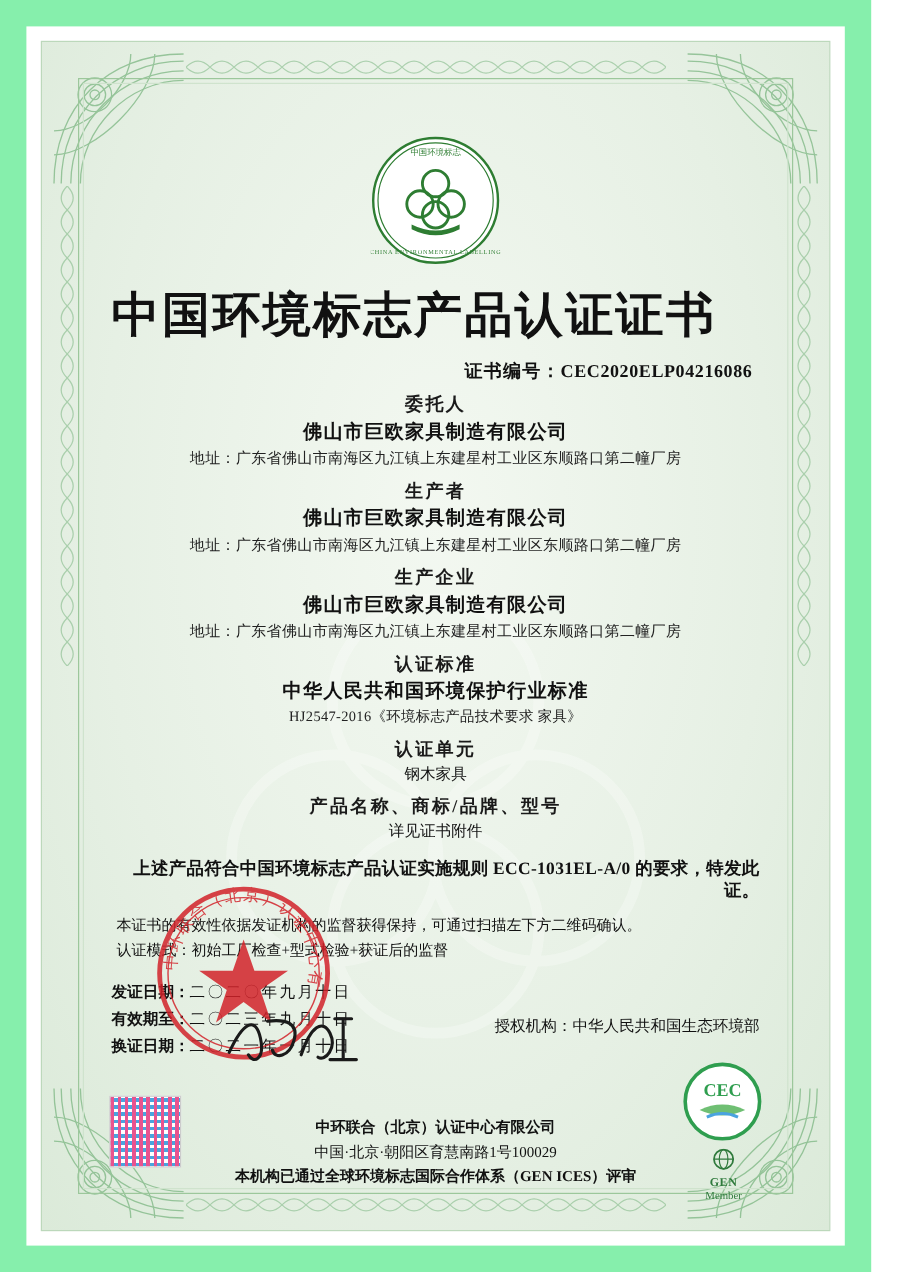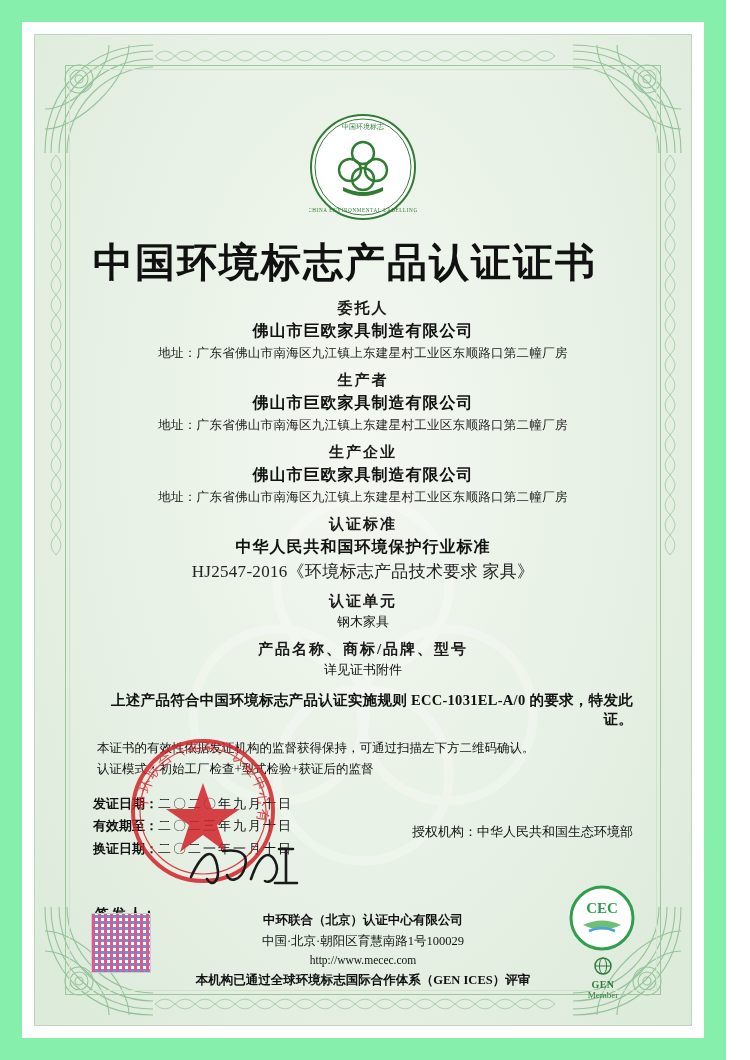--- a/index.html
+++ b/index.html
@@ -139,21 +139,21 @@
     margin-top: 3px;
     letter-spacing: 1px;
   }
   .section .sec-addr {
     font-size: 12.5px;
     color: #222;
     margin-top: 3px;
     letter-spacing: 0.3px;
   }
   .section .sec-sub {
-    font-size: 17px;
+    font-size: 12px;
     color: #222;
     margin-top: 2px;
     letter-spacing: 0.3px;
   }
   .section .sec-value-sm {
     font-size: 13px;
     color: #111;
     margin-top: 2px;
   }
 
@@ -385,20 +385,23 @@
               <circle cx="54" cy="66" r="11"></circle>
             </g>
             <path d="M34 74 Q54 84 74 74 L74 78 Q54 88 34 78 Z" fill="#2e7d32"></path>
             <text x="54" y="16" font-size="7" fill="#2e7d32" text-anchor="middle" font-family="'DejaVu Sans',sans-serif">中国环境标志</text>
             <text x="54" y="99" font-size="5.2" fill="#2e7d32" text-anchor="middle" font-family="'Liberation Serif',serif" letter-spacing="0.6">CHINA ENVIRONMENTAL LABELLING</text>
           </svg>
         </div>
 
         <div class="cert-title">中国环境标志产品认证证书</div>
 
+        <div class="cert-no">
+          <span class="label">证书编号：</span><span class="value">CEC2020ELP04216086</span>
+        </div>
 
         <div class="section">
           <div class="sec-label">委托人</div>
           <div class="sec-value">佛山市巨欧家具制造有限公司</div>
           <div class="sec-addr">地址：广东省佛山市南海区九江镇上东建星村工业区东顺路口第二幢厂房</div>
         </div>
 
         <div class="section">
           <div class="sec-label">生产者</div>
           <div class="sec-value">佛山市巨欧家具制造有限公司</div>
@@ -490,19 +493,18 @@
           <ellipse cx="13" cy="9" rx="3.6" ry="8" fill="none" stroke="#2f7a3c" stroke-width="1"></ellipse>
           <path d="M5 9 H21" stroke="#2f7a3c" stroke-width="1"></path>
         </svg>
         <div class="g-top">GEN</div>
         <div class="g-bot">Member</div>
       </div>
 
       <div class="footer">
         <div class="f-strong">中环联合（北京）认证中心有限公司</div>
         <div>中国·北京·朝阳区育慧南路1号100029</div>
-        <div class="f-url">http://www.mecec.com</div>
         <div class="f-strong">本机构已通过全球环境标志国际合作体系（GEN ICES）评审</div>
       </div>
 
     </div>
   </div>
 </div>
 
 </body></html>

